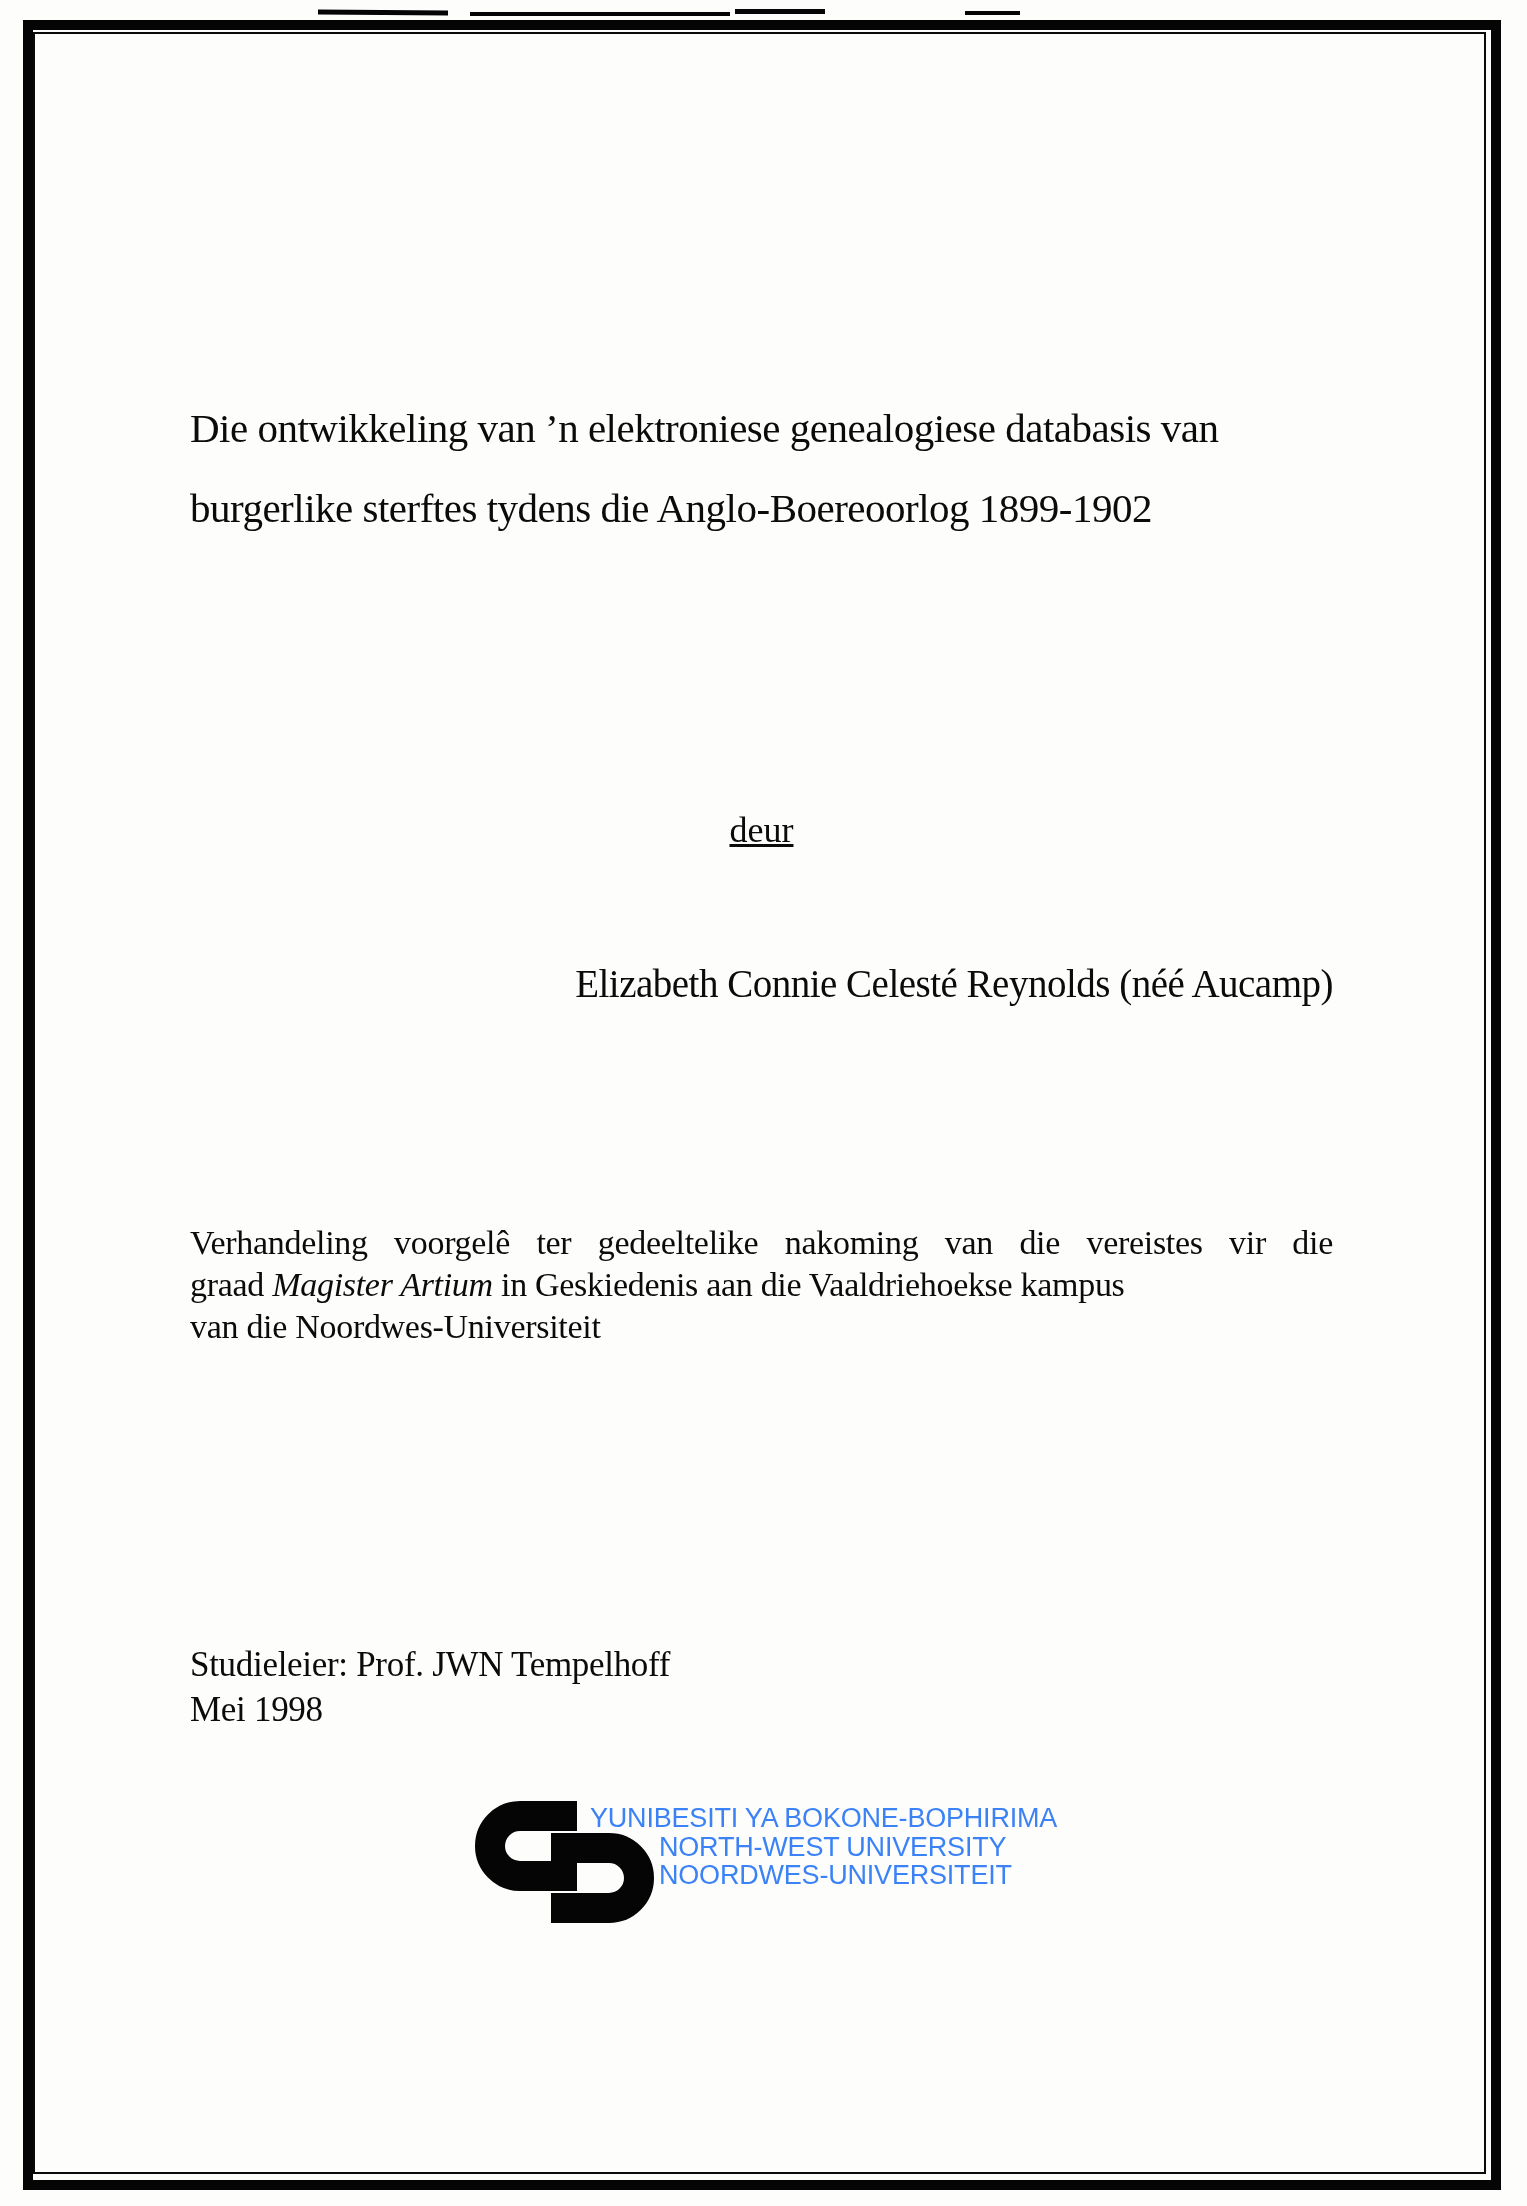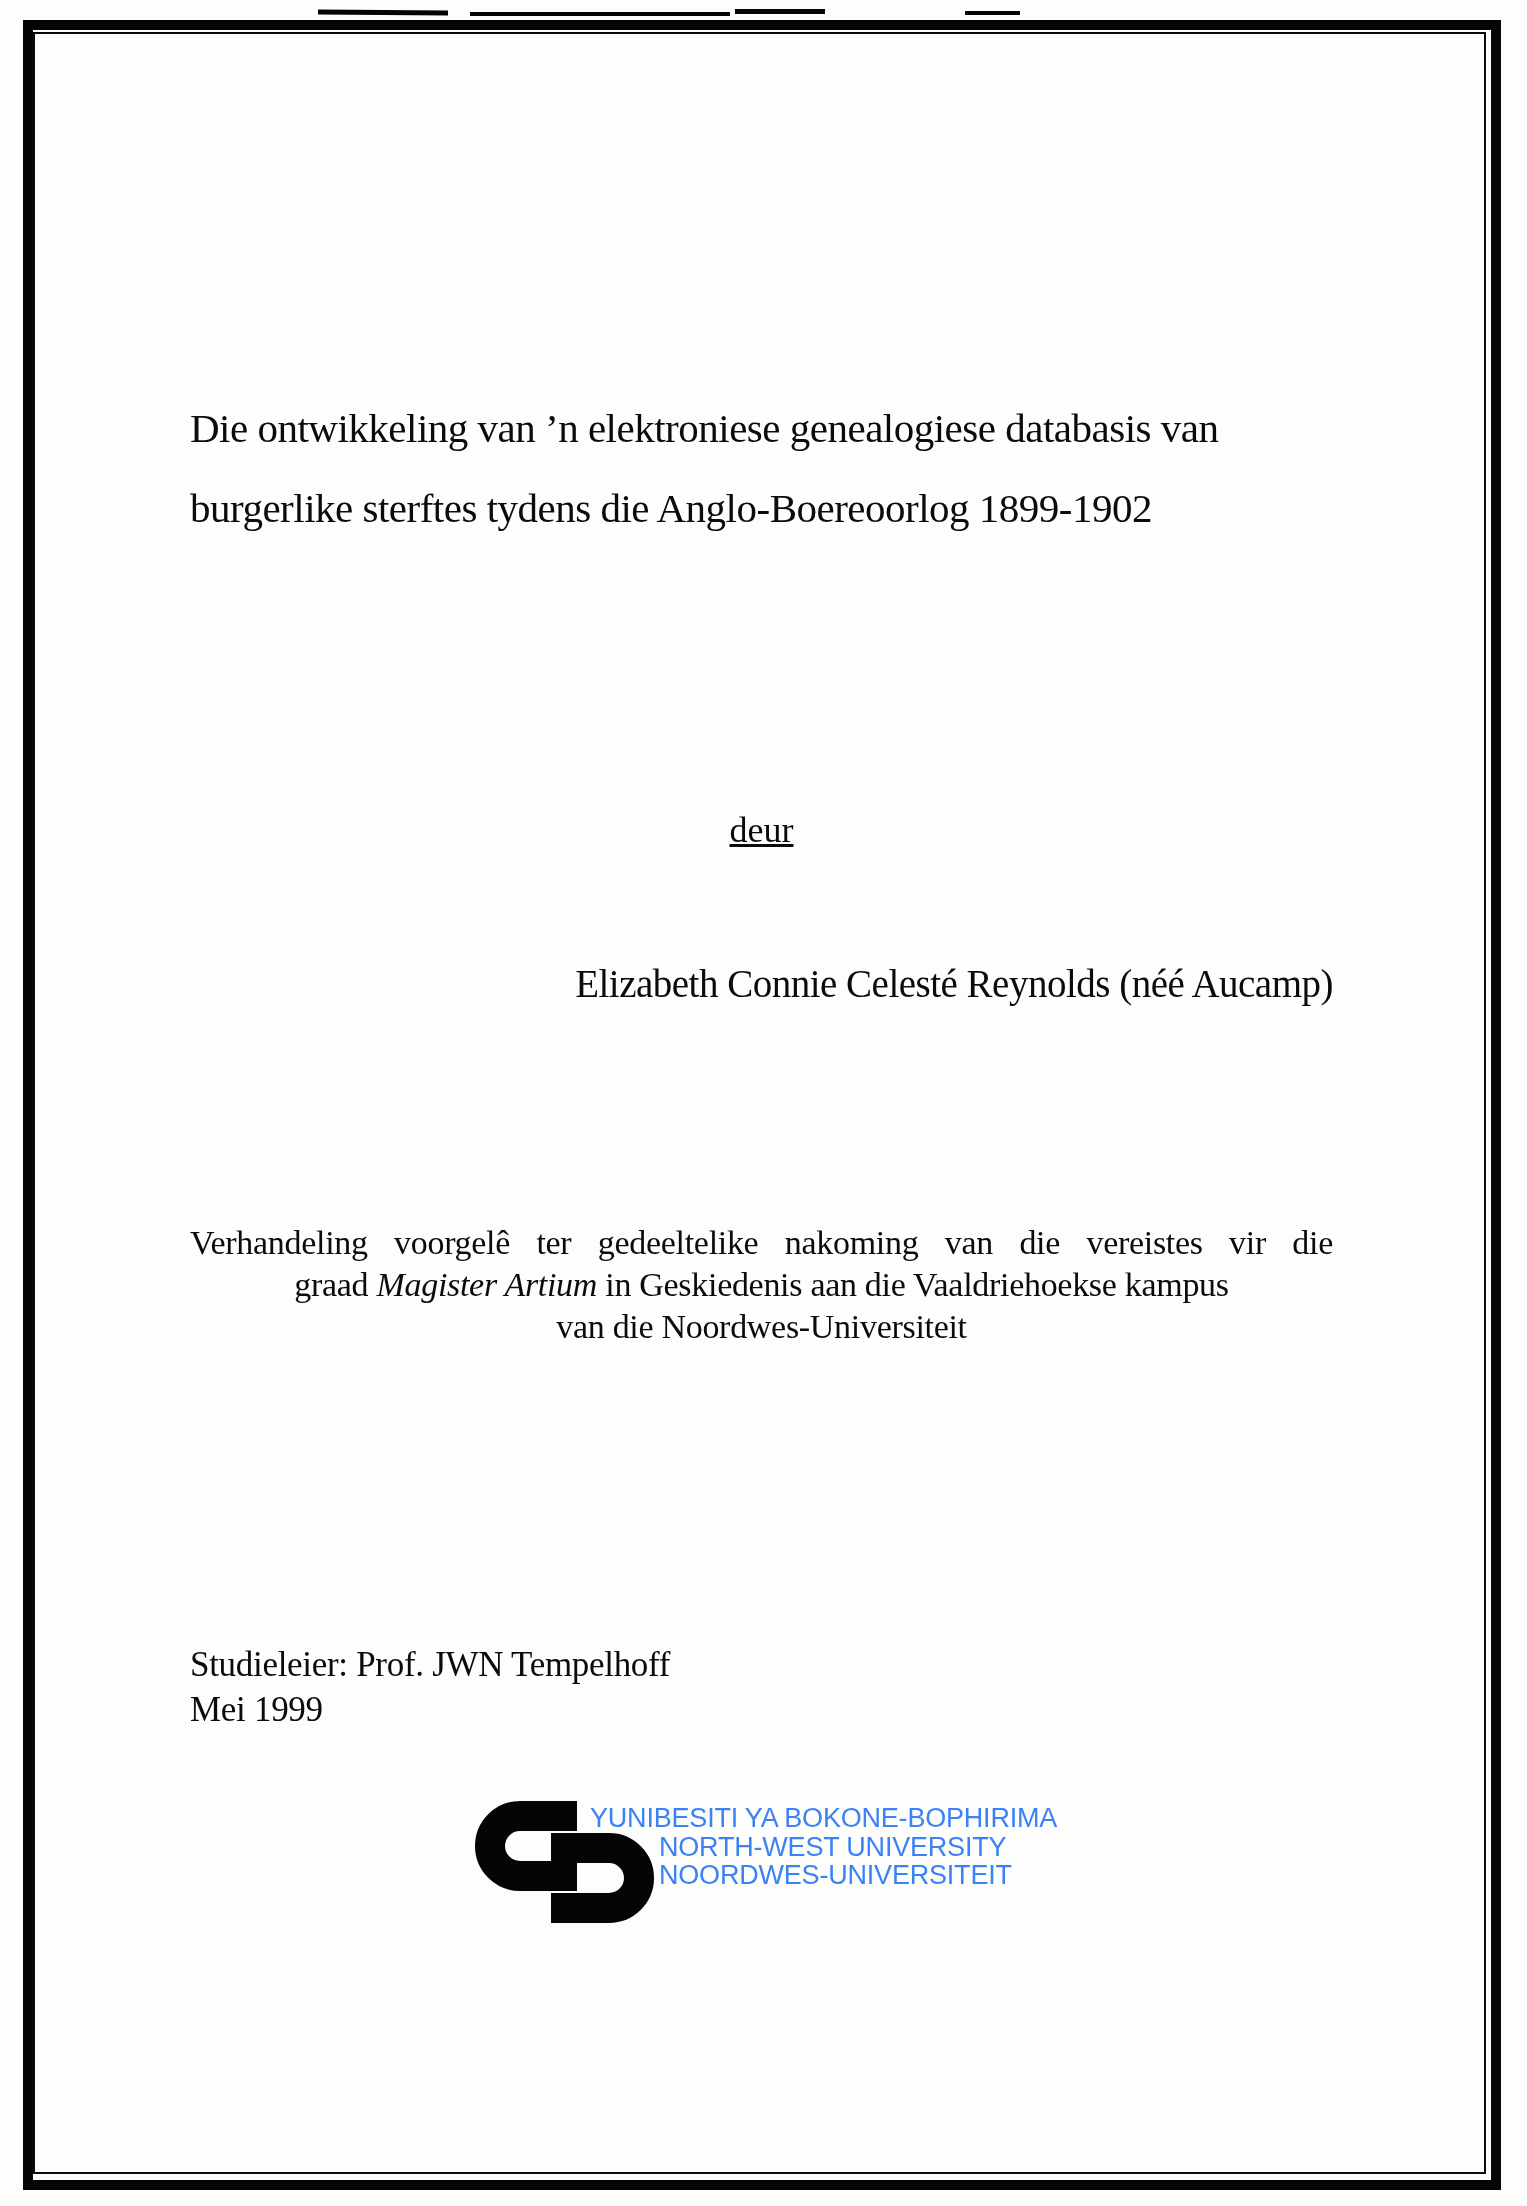--- a/index.html
+++ b/index.html
@@ -43,21 +43,21 @@
     position:absolute;top:958px;left:190px;width:1143px;
     text-align:right;font-size:39px;line-height:52px;
     letter-spacing:-0.5px;white-space:nowrap;
   }
 
   .statement{
     position:absolute;top:1222px;left:190px;width:1143px;
     font-size:34px;line-height:42px;letter-spacing:-0.3px;
   }
   .statement .justified{text-align:justify;text-align-last:justify;}
-  .statement .plain{text-align:center;}
+  .statement .plain{text-align:left;}
   .italic{font-style:italic;}
 
   .supervisor{
     position:absolute;top:1642px;left:190px;width:900px;
     font-size:35px;line-height:45px;letter-spacing:-0.3px;
   }
 
   .logo-block{
     position:absolute;top:1798px;left:465px;width:640px;height:135px;
   }
@@ -90,21 +90,21 @@
 <div class="author-line">Elizabeth Connie Celesté Reynolds (néé Aucamp)</div>
 
 <div class="statement">
   <div class="justified">Verhandeling voorgelê ter gedeeltelike nakoming van die vereistes vir die</div>
   <div class="plain"><span>graad </span><span class="italic">Magister Artium</span><span> in Geskiedenis aan die Vaaldriehoekse kampus</span></div>
   <div class="plain">van die Noordwes-Universiteit</div>
 </div>
 
 <div class="supervisor">
   <div>Studieleier: Prof. JWN Tempelhoff</div>
-  <div>Mei 1999</div>
+  <div>Mei 1998</div>
 </div>
 
 <div class="logo-block">
   <svg class="logo-mark" viewBox="0 0 196 124" xmlns="http://www.w3.org/2000/svg" aria-hidden="true">
 
     <path d="M 112 15 H 55 A 30 30 0 0 0 55 75 H 112" fill="none" stroke="#050505" stroke-width="30"></path>
 
     <path d="M 86 47 H 144 A 30 30 0 0 1 144 107 H 86" fill="none" stroke="#050505" stroke-width="30"></path>
   </svg>
   <div class="logo-text">

